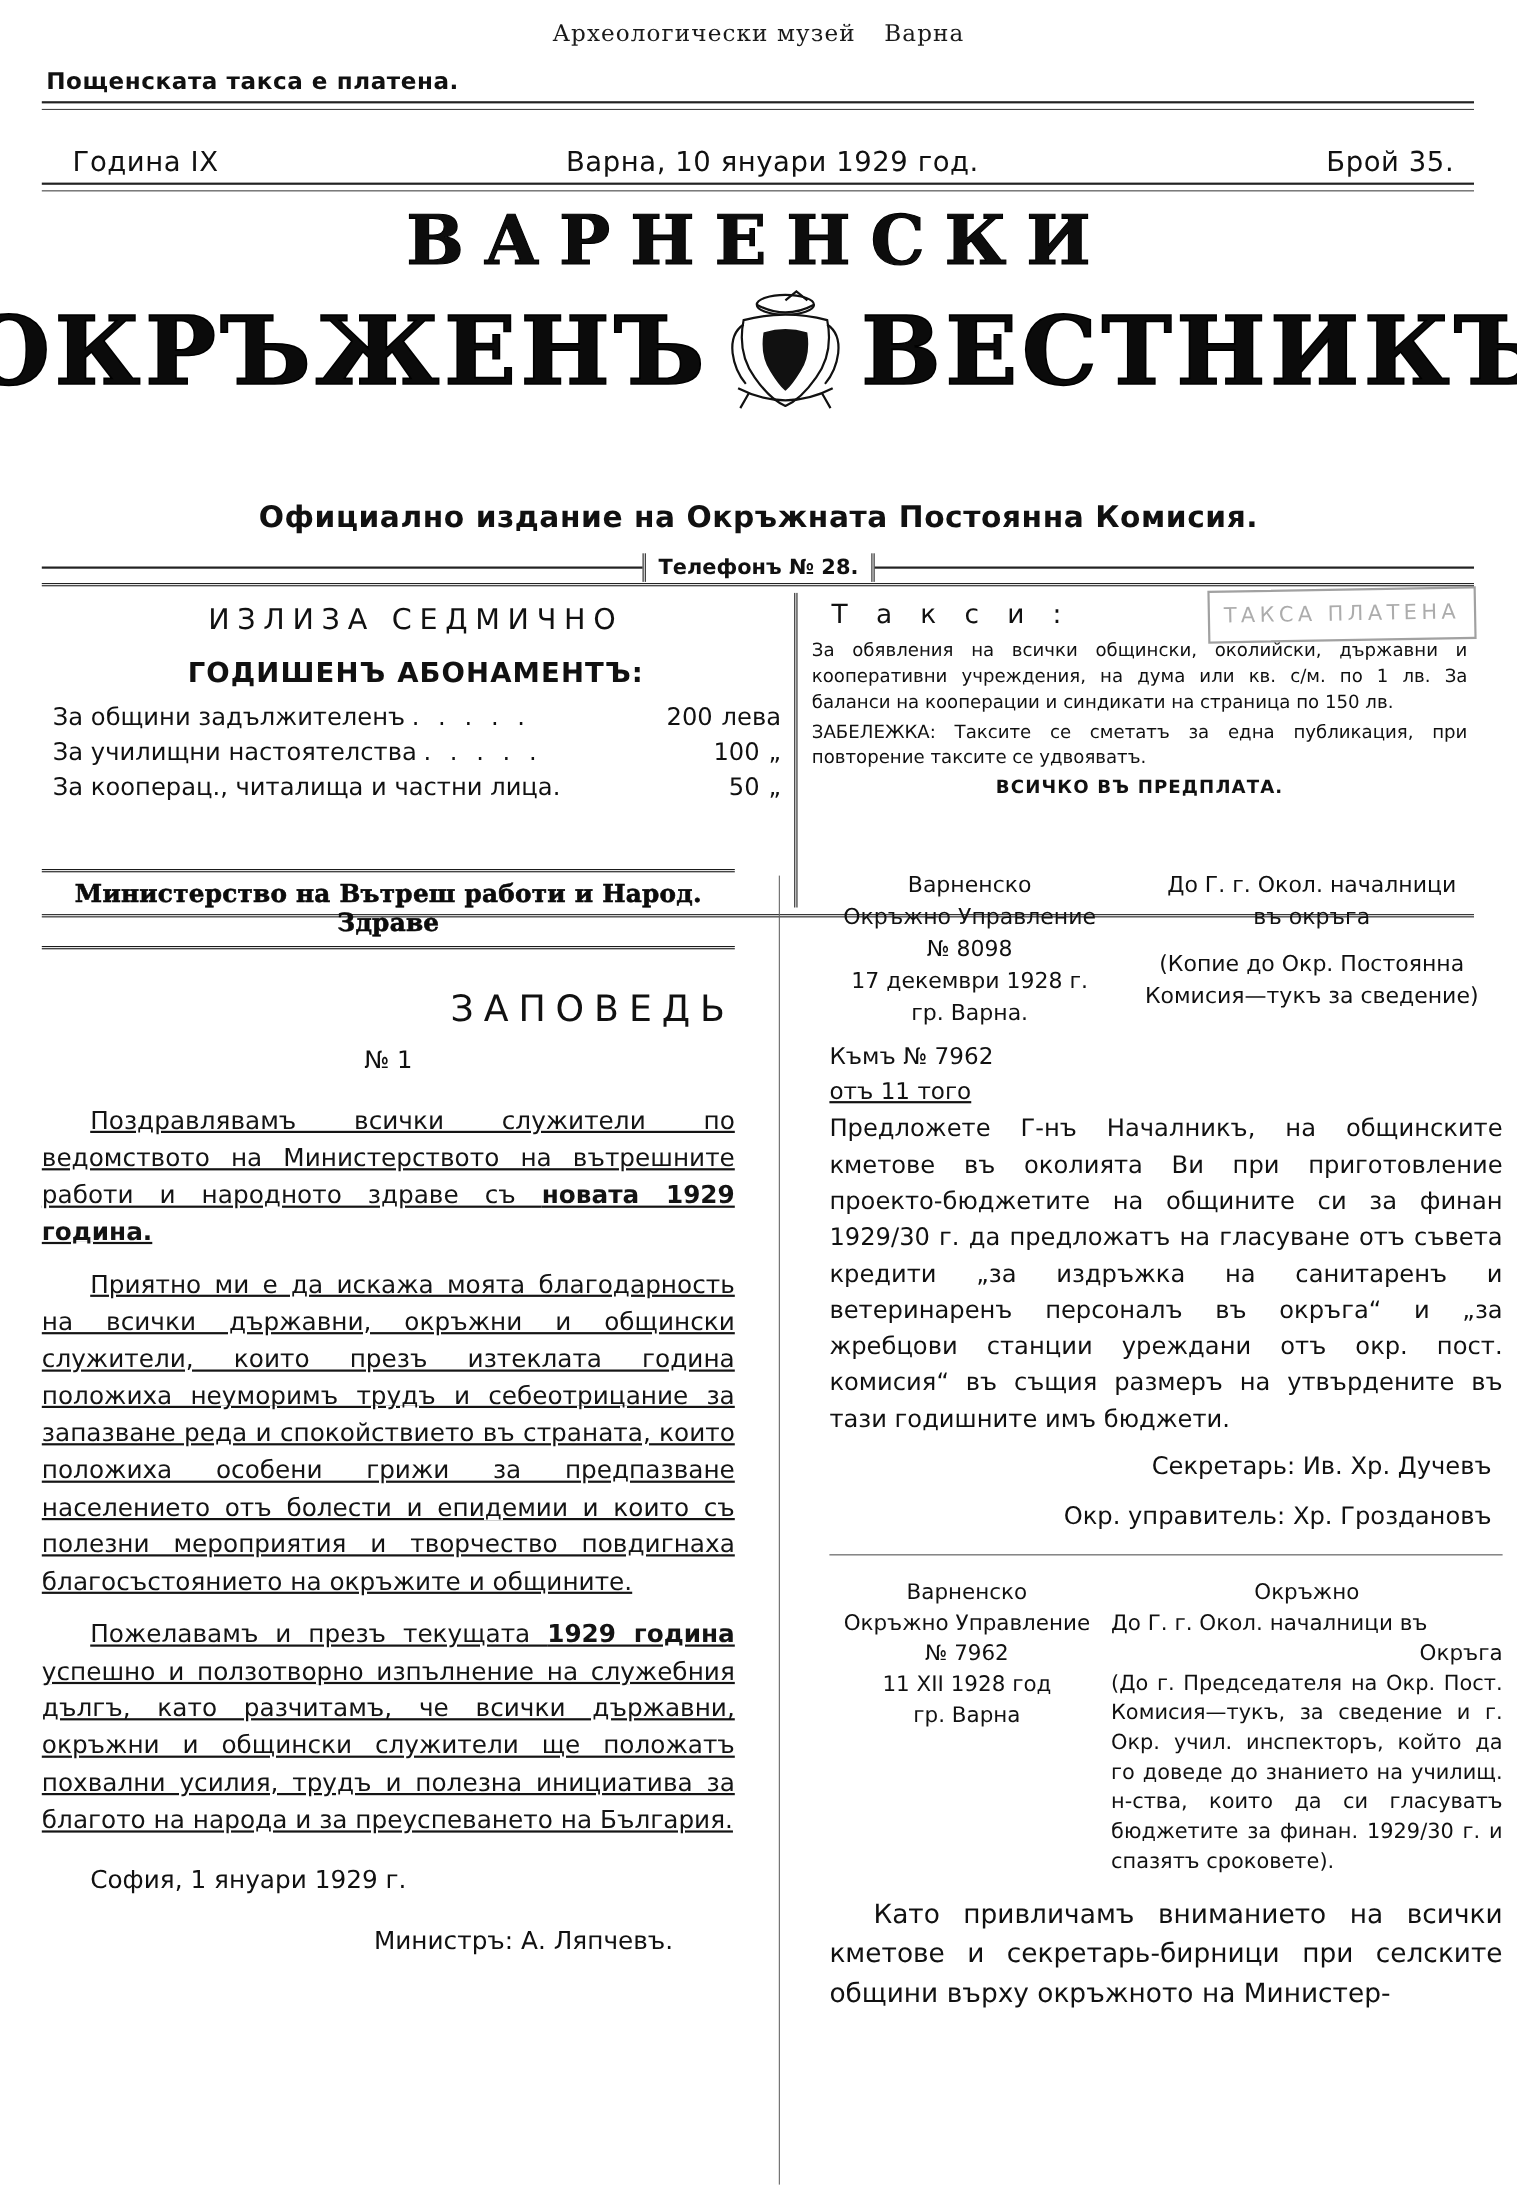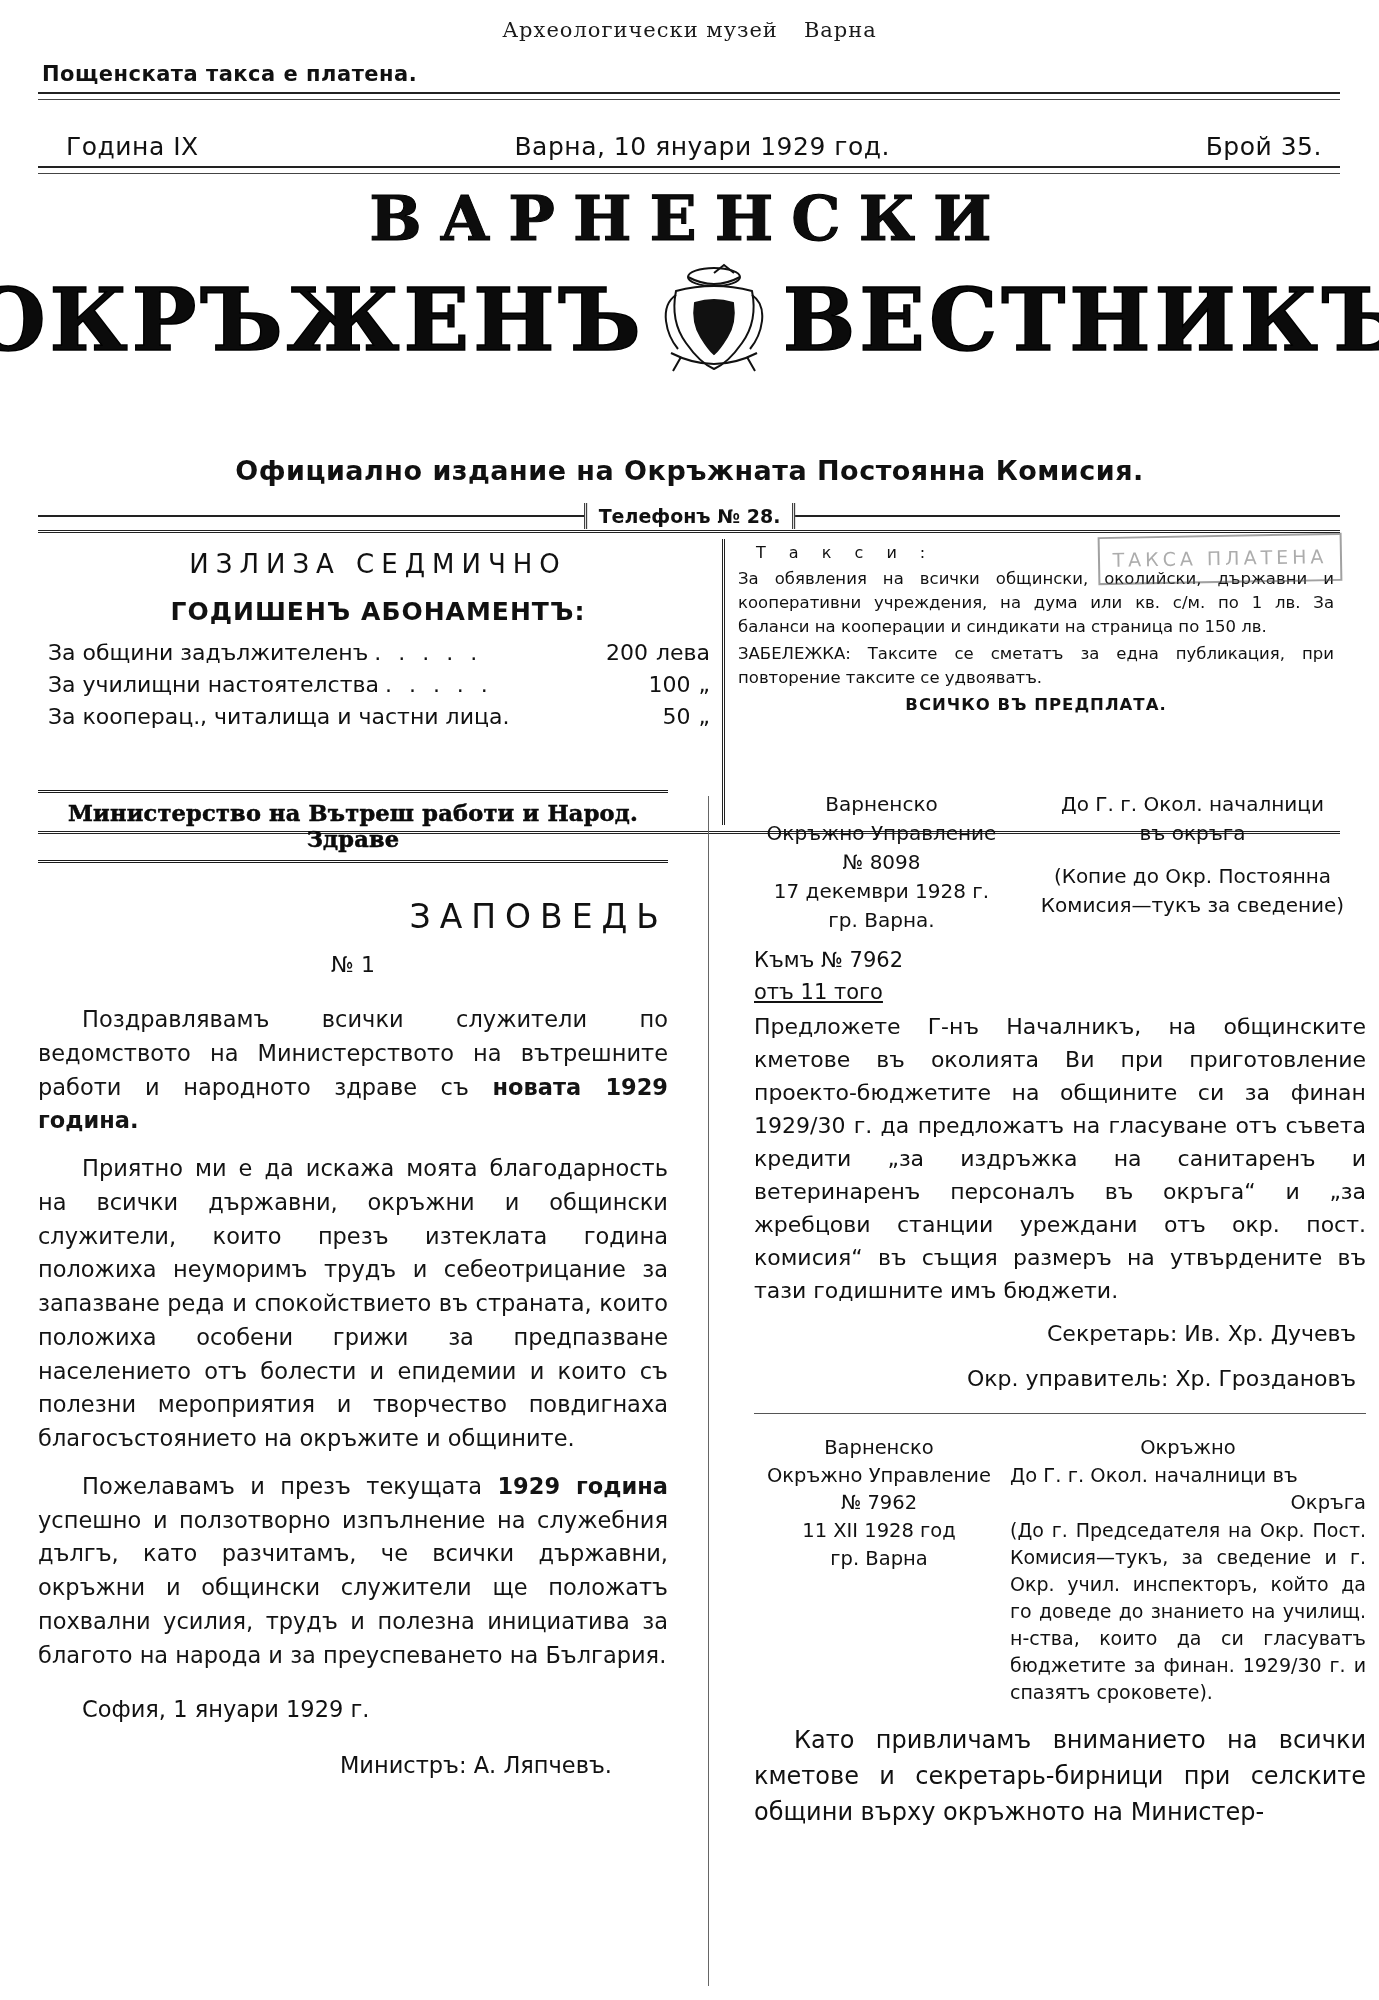--- a/index.html
+++ b/index.html
@@ -199,21 +199,21 @@
     position: absolute;
     left: 700px; top: 8px;
     width: 596px;
     font-family: "DejaVu Sans", sans-serif;
     font-size: 16.5px;
     line-height: 1.45;
     color: #111;
   }
   .band-right .taksi {
     letter-spacing: 9px;
-    font-size: 16px;
+    font-size: 24px;
     margin-left: 18px;
   }
   .band-right p { margin: 3px 0; text-align: justify; }
   .band-right .center { text-align: center; font-weight: bold; letter-spacing:1px;}
   .rubber {
     position: absolute;
     right: -8px; top: -6px;
     width: 240px; height: 44px;
     border: 2px solid #555;
     color: #6a6a6a;
@@ -277,21 +277,21 @@
   }
 
   .body-text {
     margin-top: 26px;
     font-family: "DejaVu Sans", sans-serif;
     font-size: 22.5px;
     line-height: 1.5;
     text-align: justify;
     color: #141414;
   }
-  .body-text p { margin: 0 0 14px 0; text-indent: 44px; }
+  .body-text p { margin: 0 0 14px 0; text-indent: 44px; text-decoration: underline; }
   .body-text b { font-weight: bold; }
   .sig {
     margin-top: 24px;
     font-family: "DejaVu Sans", sans-serif;
     font-size: 22.5px;
   }
   .sig.indent { text-indent: 44px; }
   .sig.right { text-align: right; padding-right: 56px; margin-top: 30px; }
 
   

